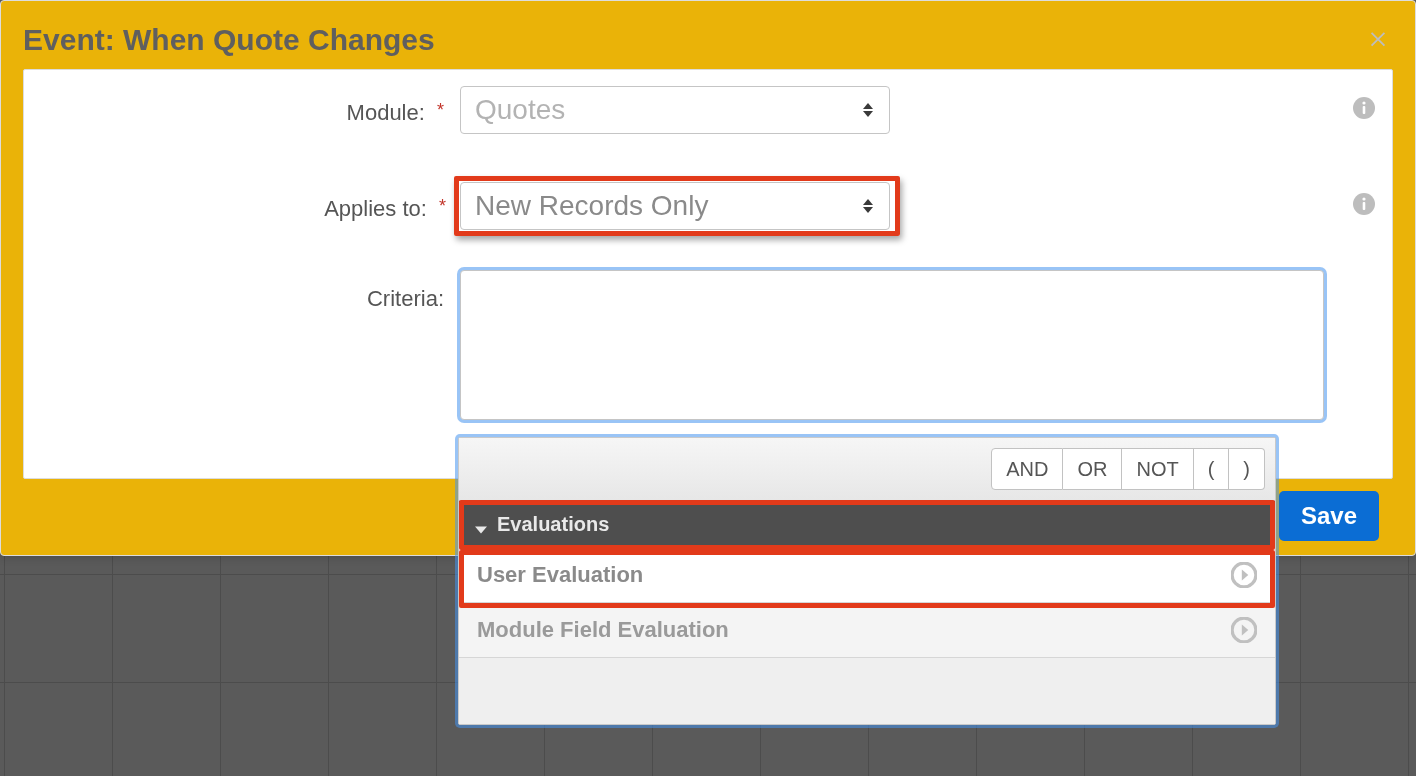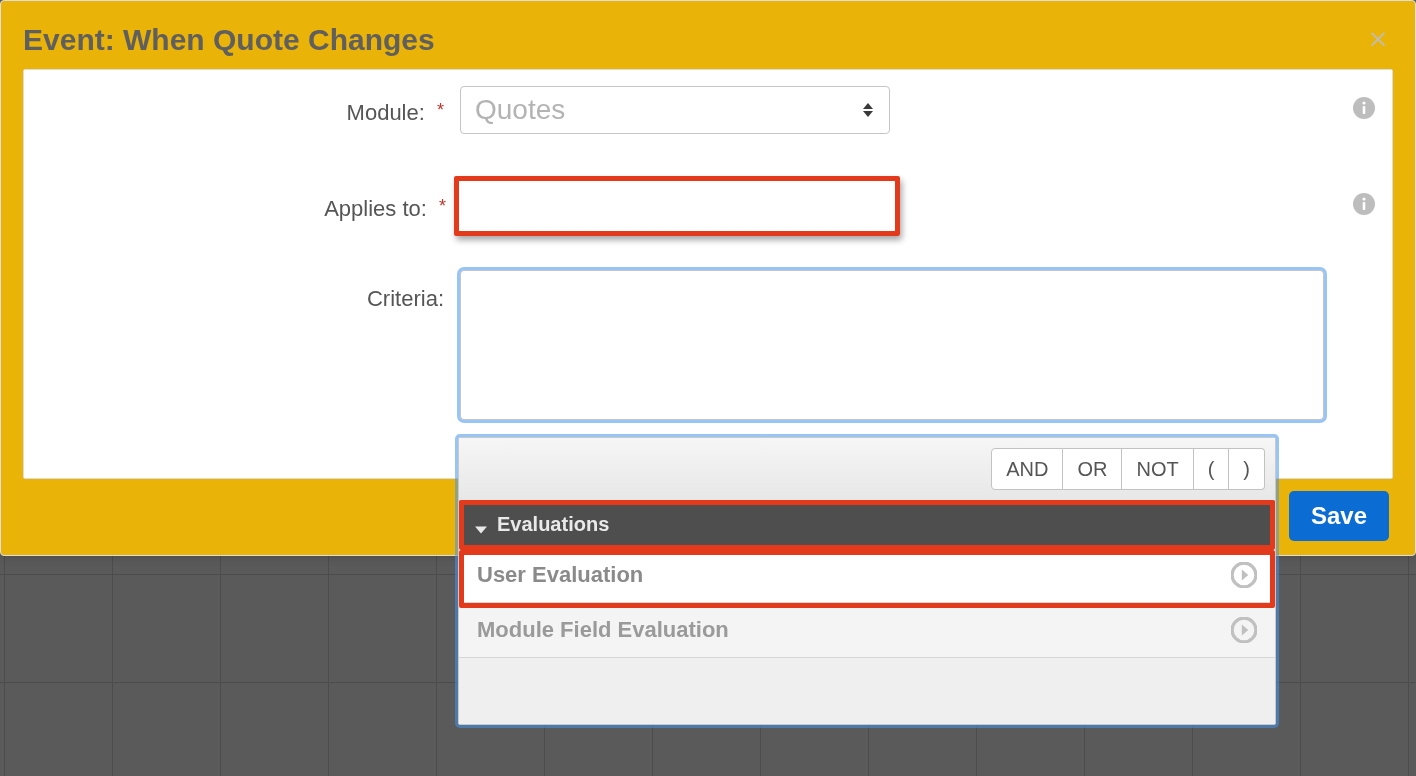--- a/index.html
+++ b/index.html
@@ -162,21 +162,21 @@
     border: 1px solid #c5c5c5;
     border-radius: 4px;
     box-sizing: border-box;
     box-shadow: 0 0 0 3px rgba(70,147,238,0.55);
     outline: none;
   }
 
   
   .save-btn {
     position: absolute;
-    right: 26px;
+    right: 36px;
     bottom: 14px;
     height: 50px;
     padding: 0 22px;
     background: #0b6dd4;
     color: #ffffff;
     font-size: 24px;
     font-weight: 600;
     border-radius: 5px;
     display: flex;
     align-items: center;
@@ -304,20 +304,31 @@
           <circle cx="12" cy="12" r="11" fill="currentColor"></circle>
           <rect x="10.7" y="10" width="2.6" height="8" rx="1" fill="#ffffff"></rect>
           <circle cx="12" cy="7" r="1.6" fill="#ffffff"></circle>
         </svg>
     </div>
 
     <div class="label applies">
       <span>Applies to:</span>
       <span class="req">*</span>
     </div>
+    <div class="select-box applies">
+      <span class="select-text">New Records Only</span>
+      <span class="spinner">
+        <svg viewBox="0 0 10 6">
+            <path fill="currentColor" d="M5 0 10 6H0z"></path>
+          </svg>
+        <svg viewBox="0 0 10 6">
+            <path fill="currentColor" d="M5 6 0 0h10z"></path>
+          </svg>
+      </span>
+    </div>
     <div class="highlight-applies"></div>
     <div class="info-icon applies">
       <svg viewBox="0 0 24 24">
           <circle cx="12" cy="12" r="11" fill="currentColor"></circle>
           <rect x="10.7" y="10" width="2.6" height="8" rx="1" fill="#ffffff"></rect>
           <circle cx="12" cy="7" r="1.6" fill="#ffffff"></circle>
         </svg>
     </div>
 
     <div class="label criteria">

